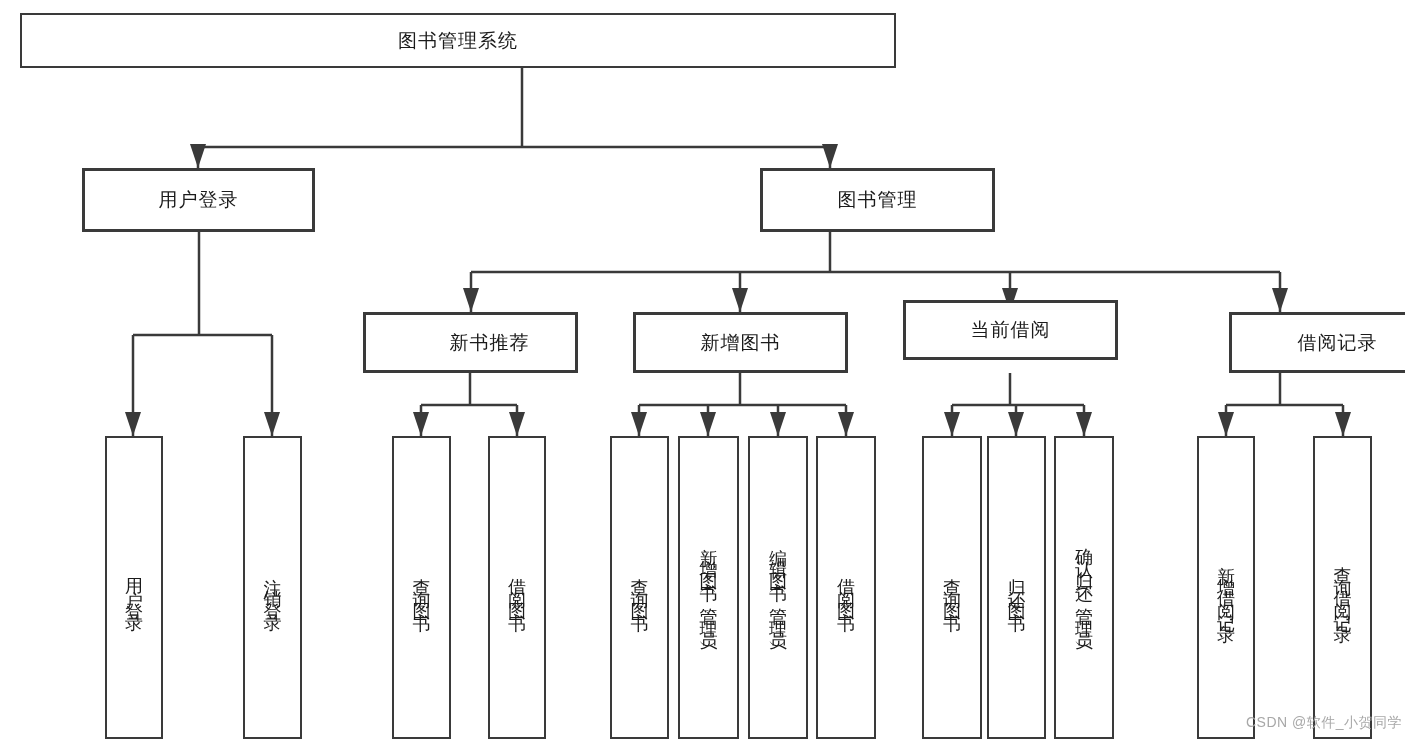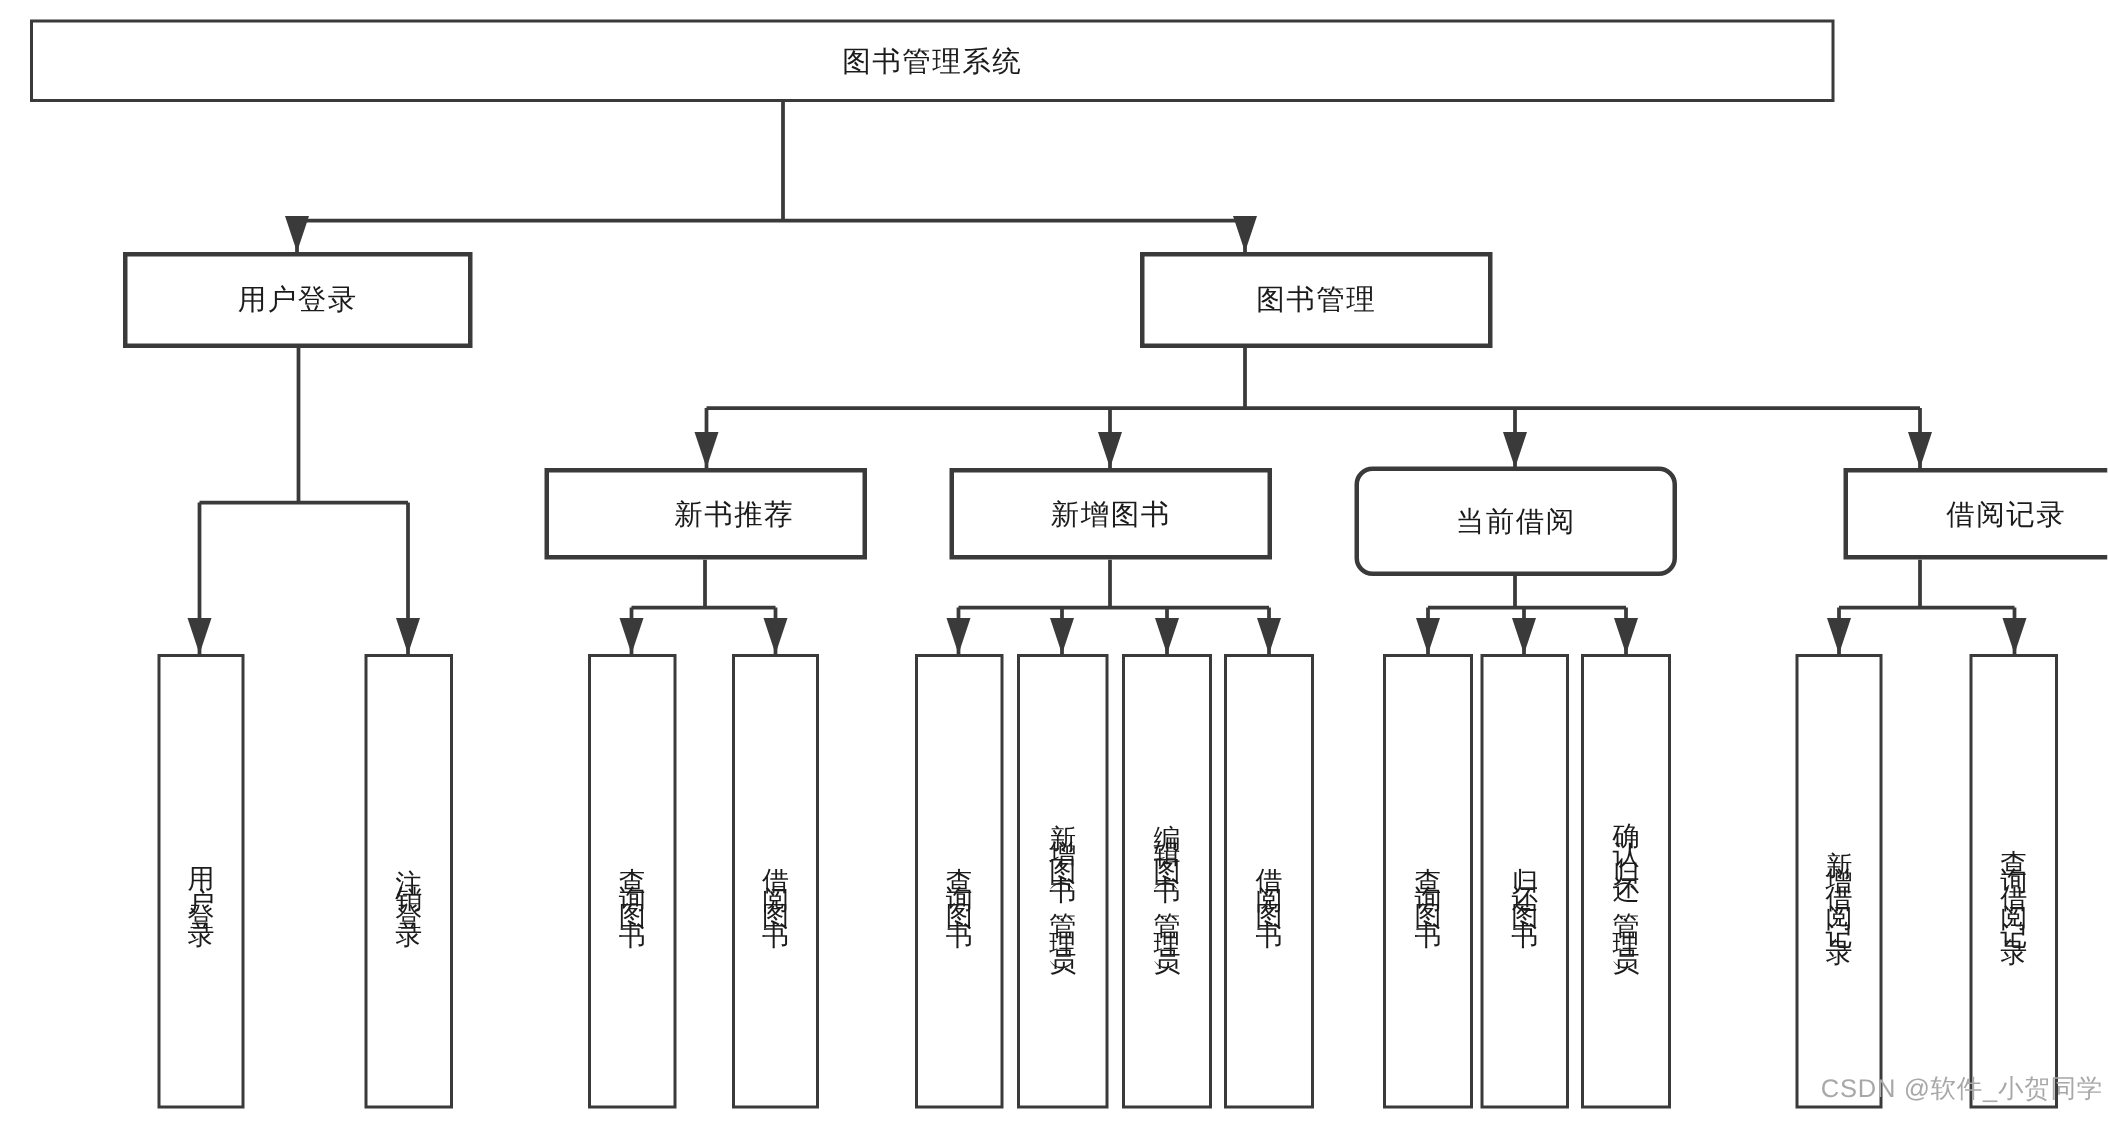--- a/index.html
+++ b/index.html
@@ -39,21 +39,21 @@
     writing-mode: vertical-rl;
     text-orientation: mixed;
     font-size: 18px;
     line-height: 1;
     letter-spacing: 12px;
   }
   .watermark {
     position: absolute;
     top: 714px;
     right: 3px;
-    font-size: 17px;
+    font-size: 14px;
     color: #a8a8a8;
     letter-spacing: 0.5px;
     z-index: 5;
     white-space: nowrap;
     text-align: right;
   }
 </style>
 </head>
 <body>
 
@@ -106,36 +106,36 @@
       <polyline points="1084,405 1084,436" fill="none" stroke="#3a3a3a" stroke-width="2.5"></polyline>
       <polygon points="1084,436 1076,412 1092,412" fill="#3a3a3a"></polygon>
       <polyline points="1280,373 1280,405" fill="none" stroke="#3a3a3a" stroke-width="2.5"></polyline>
       <polyline points="1226,405 1343,405" fill="none" stroke="#3a3a3a" stroke-width="2.5"></polyline>
       <polyline points="1226,405 1226,436" fill="none" stroke="#3a3a3a" stroke-width="2.5"></polyline>
       <polygon points="1226,436 1218,412 1234,412" fill="#3a3a3a"></polygon>
       <polyline points="1343,405 1343,436" fill="none" stroke="#3a3a3a" stroke-width="2.5"></polyline>
       <polygon points="1343,436 1335,412 1351,412" fill="#3a3a3a"></polygon>
     </svg>
   <div id="nodes-layer">
-      <div class="node node-horizontal level-root" style="left: 20px; top: 13px; width: 1203px; height: 55px;">
+      <div class="node node-horizontal level-root" style="left: 20px; top: 13px; width: 876px; height: 55px;">
         <span class="node-label">图书管理系统</span>
       </div>
       <div class="node node-horizontal level-branch" style="left: 82px; top: 168px; width: 233px; height: 64px;">
         <span class="node-label">用户登录</span>
       </div>
       <div class="node node-horizontal level-branch" style="left: 712px; top: 168px; width: 235px; height: 64px; margin-left: 48px;">
         <span class="node-label">图书管理</span>
       </div>
       <div class="node node-horizontal level-branch" style="left: 363px; top: 312px; width: 215px; height: 61px; padding-left: 38px;">
         <span class="node-label">新书推荐</span>
       </div>
       <div class="node node-horizontal level-branch" style="left: 633px; top: 312px; width: 215px; height: 61px;">
         <span class="node-label">新增图书</span>
       </div>
-      <div class="node node-horizontal level-branch" style="left: 903px; top: 311px; width: 215px; height: 73px; border-radius: 12px;">
+      <div class="node node-horizontal level-branch" style="left: 903px; top: 300px; width: 215px; height: 60px;">
         <span class="node-label">当前借阅</span>
       </div>
       <div class="node node-horizontal level-branch" style="left: 1229px; top: 312px; width: 217px; height: 61px;">
         <span class="node-label">借阅记录</span>
       </div>
       <div class="node node-vertical level-leaf" style="left: 105px; top: 436px; width: 58px; height: 303px;">
         <span class="node-label">用户登录</span>
       </div>
       <div class="node node-vertical level-leaf" style="left: 243px; top: 436px; width: 59px; height: 303px;">
         <span class="node-label">注销登录</span>

